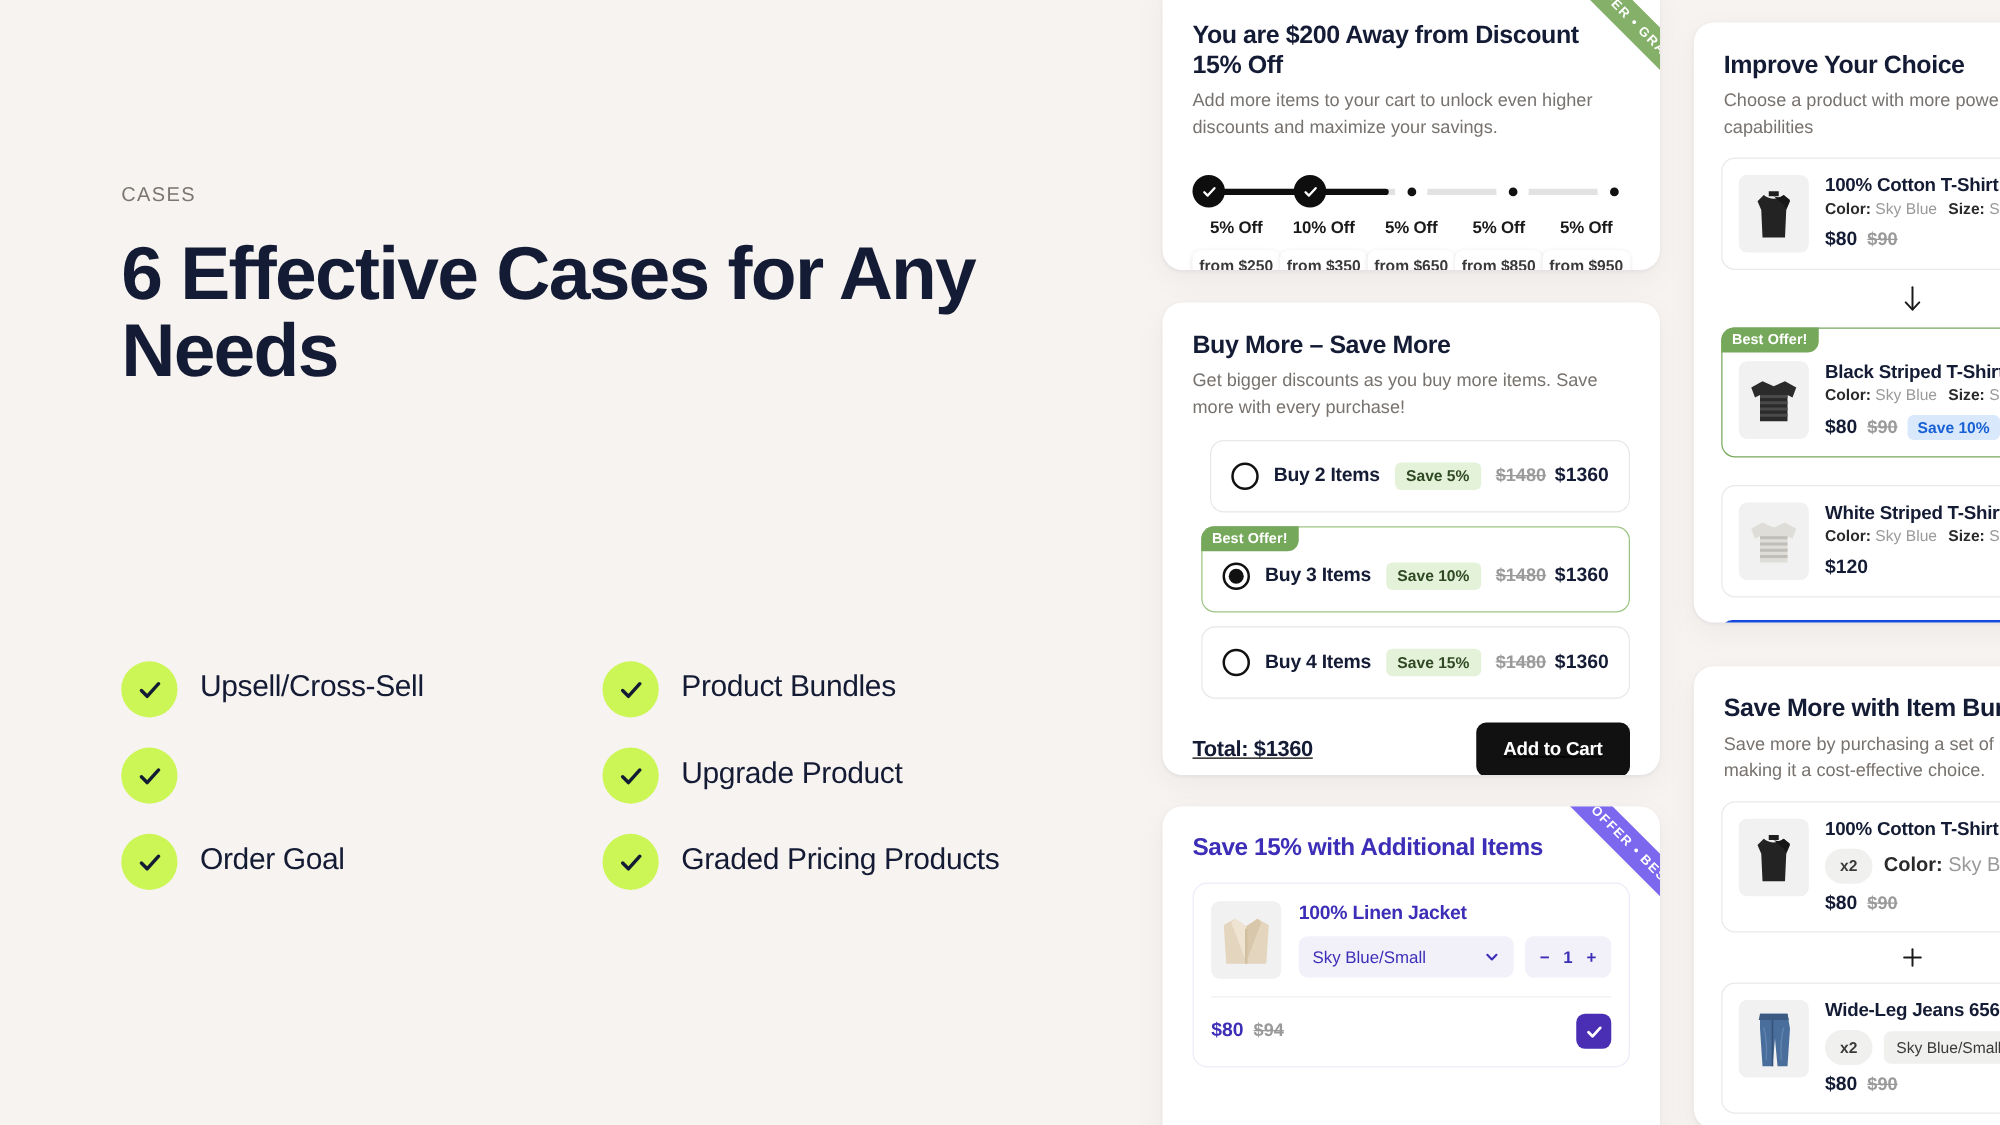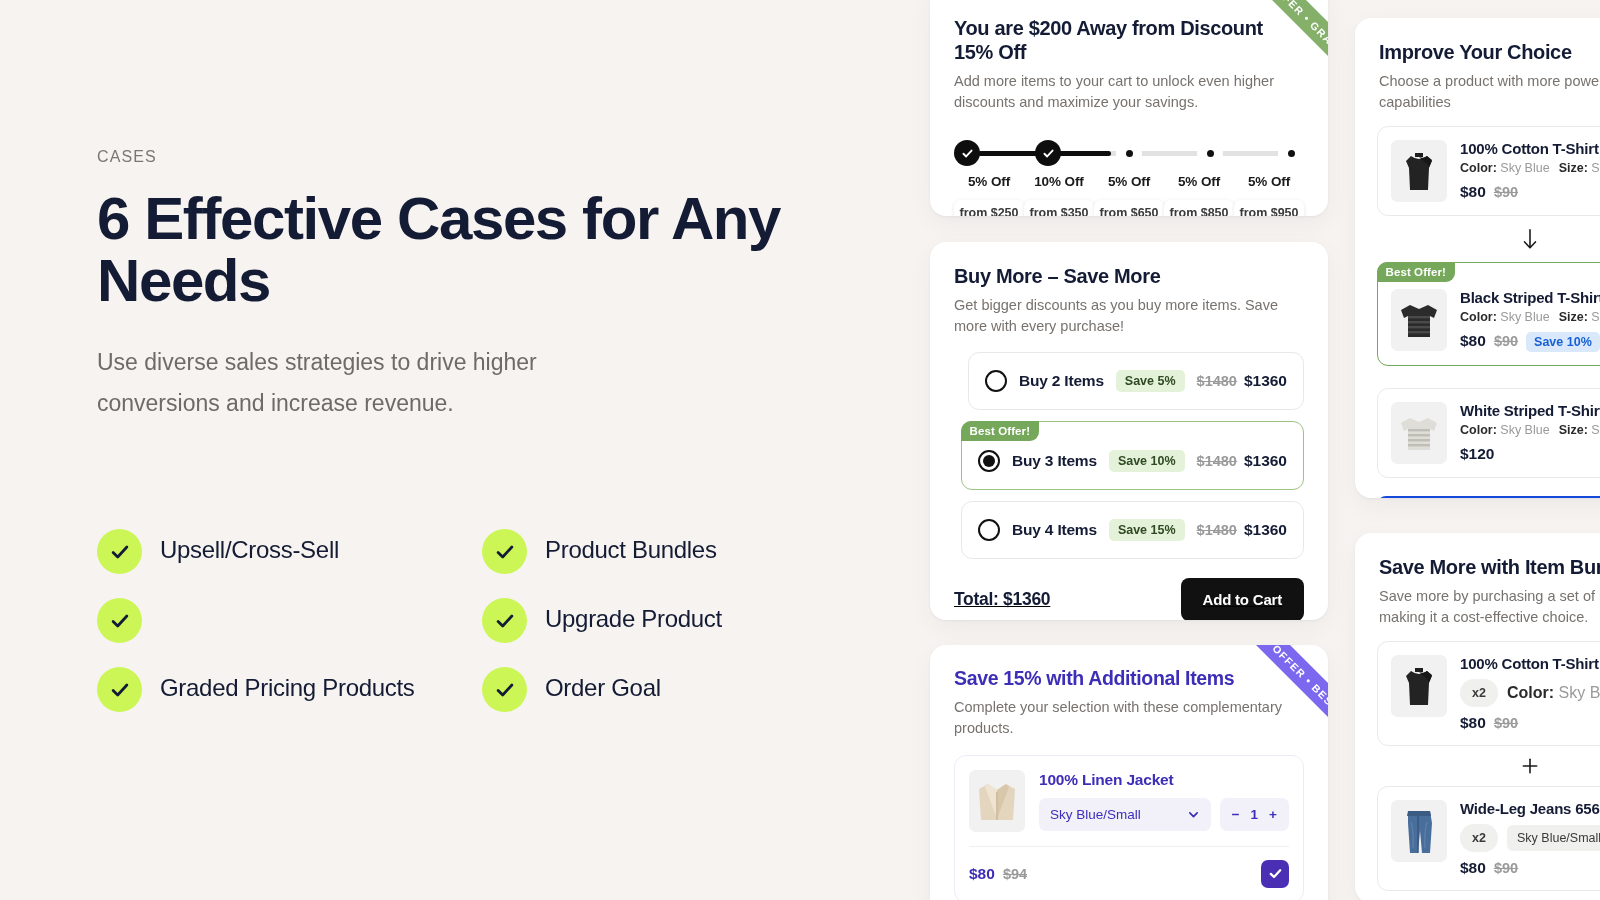--- a/index.html
+++ b/index.html
@@ -264,21 +264,20 @@
   .g { position: absolute; inset: 0; }
 </style>
 </head>
 <body>
 
 <div class="stage">
 
   <div class="left-col">
     <div class="eyebrow">CASES</div>
     <h1 class="headline">6 Effective Cases for Any Needs</h1>
-    <p class="subcopy">Use diverse sales strategies to drive higher conversions and increase revenue.</p>
   </div>
 
   <div class="features" id="features">
   <div class="feature">
     <span class="check-circle">
       <svg viewBox="0 0 24 24" fill="none" stroke="#141B34" stroke-width="3" stroke-linecap="round" stroke-linejoin="round">
             <path d="M4.5 12.5 L9.5 17.5 L19.5 6.5"></path>
           </svg>
     </span>
     <span class="feature-label">Upsell/Cross-Sell</span>
@@ -305,29 +304,29 @@
           </svg>
     </span>
     <span class="feature-label">Upgrade Product</span>
   </div>
   <div class="feature">
     <span class="check-circle">
       <svg viewBox="0 0 24 24" fill="none" stroke="#141B34" stroke-width="3" stroke-linecap="round" stroke-linejoin="round">
             <path d="M4.5 12.5 L9.5 17.5 L19.5 6.5"></path>
           </svg>
     </span>
-    <span class="feature-label">Graded Pricing Products</span>
+    <span class="feature-label">Order Goal</span>
   </div>
   <div class="feature">
     <span class="check-circle">
       <svg viewBox="0 0 24 24" fill="none" stroke="#141B34" stroke-width="3" stroke-linecap="round" stroke-linejoin="round">
             <path d="M4.5 12.5 L9.5 17.5 L19.5 6.5"></path>
           </svg>
     </span>
-    <span class="feature-label">Order Goal</span>
+    <span class="feature-label">Graded Pricing Products</span>
   </div>
     </div>
 
   <div class="card" id="card-progress">
     <div class="ribbon ribbon-green">
       <div class="band">BEST OFFER  •  GRAB YOURS</div>
     </div>
     <div class="card-head">
       <div class="card-title">You are $200 Away from Discount 15% Off</div>
       <div class="card-sub">Add more items to your cart to unlock even higher discounts and maximize your savings.</div>
@@ -427,21 +426,20 @@
       <button class="btn-dark">Add to Cart</button>
     </div>
   </div>
 
   <div class="card" id="card-addl">
     <div class="ribbon ribbon-purple">
       <div class="band">BEST OFFER  •  BEST OFFER</div>
     </div>
     <div class="card-head">
       <div class="card-title">Save 15% with Additional Items</div>
-      <div class="card-sub">Complete your selection with these complementary products.</div>
     </div>
     <div class="addl-inner">
       <div class="addl-item">
         <div class="addl-top">
           <div class="thumb">
             <svg class="g" viewBox="0 0 56 62" aria-hidden="true">
               <rect width="56" height="62" fill="#F1F1F1"></rect>
               <path d="M19 14 L28 20 L37 14 L46 19 L44 50 L12 50 L10 19 Z" fill="#E3D5BE"></path>
               <path d="M28 20 L37 14 L40 17 L29 46 Z" fill="#D8C7AA"></path>
               <path d="M28 20 L19 14 L16 17 L27 46 Z" fill="#EFE4D2"></path>

